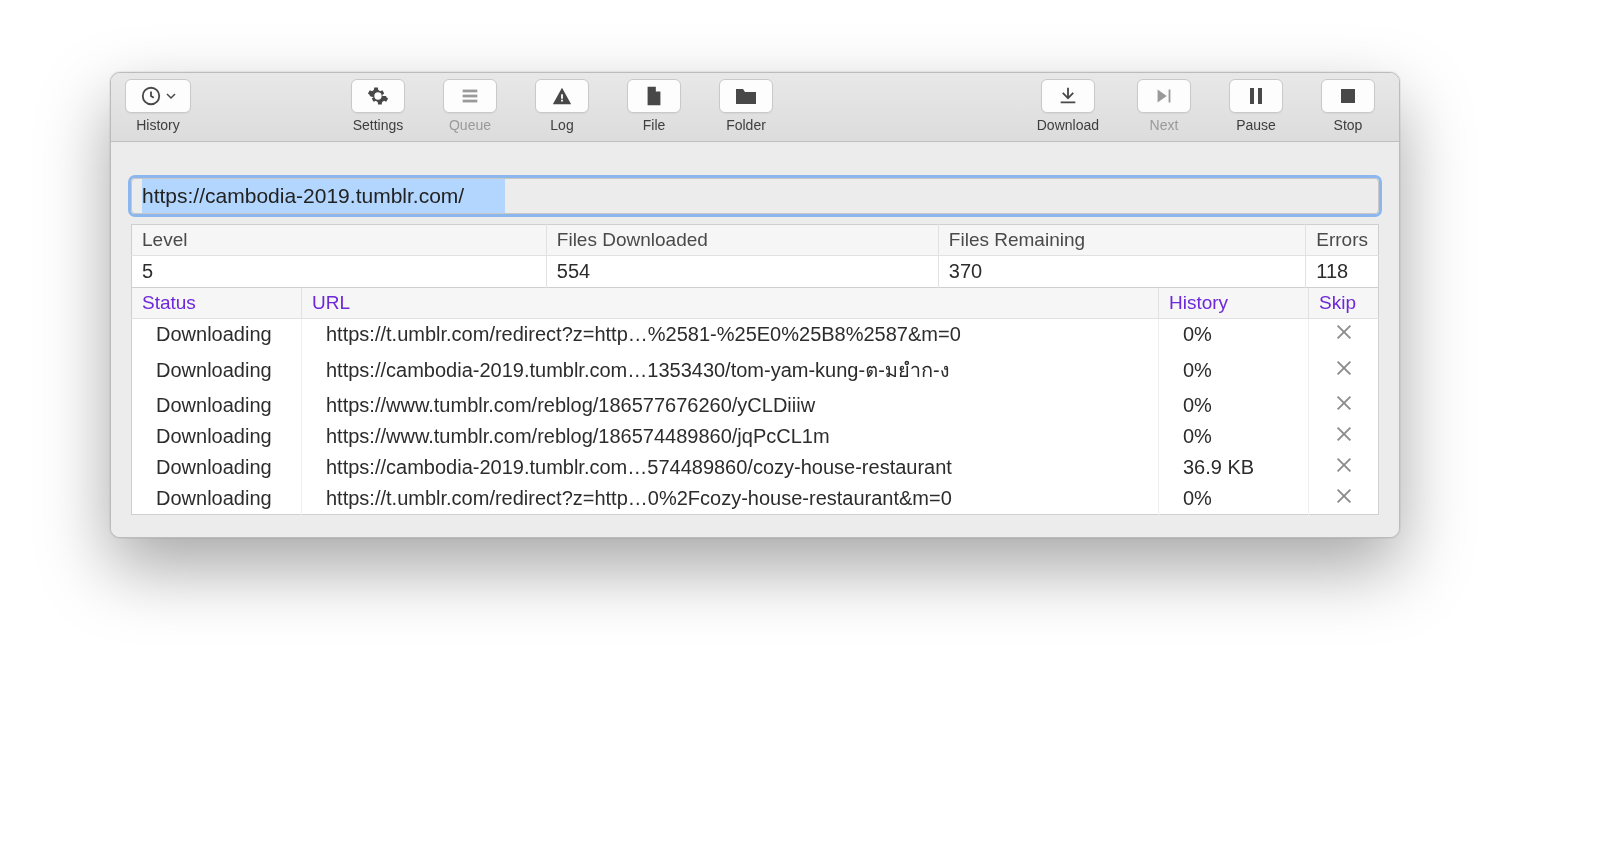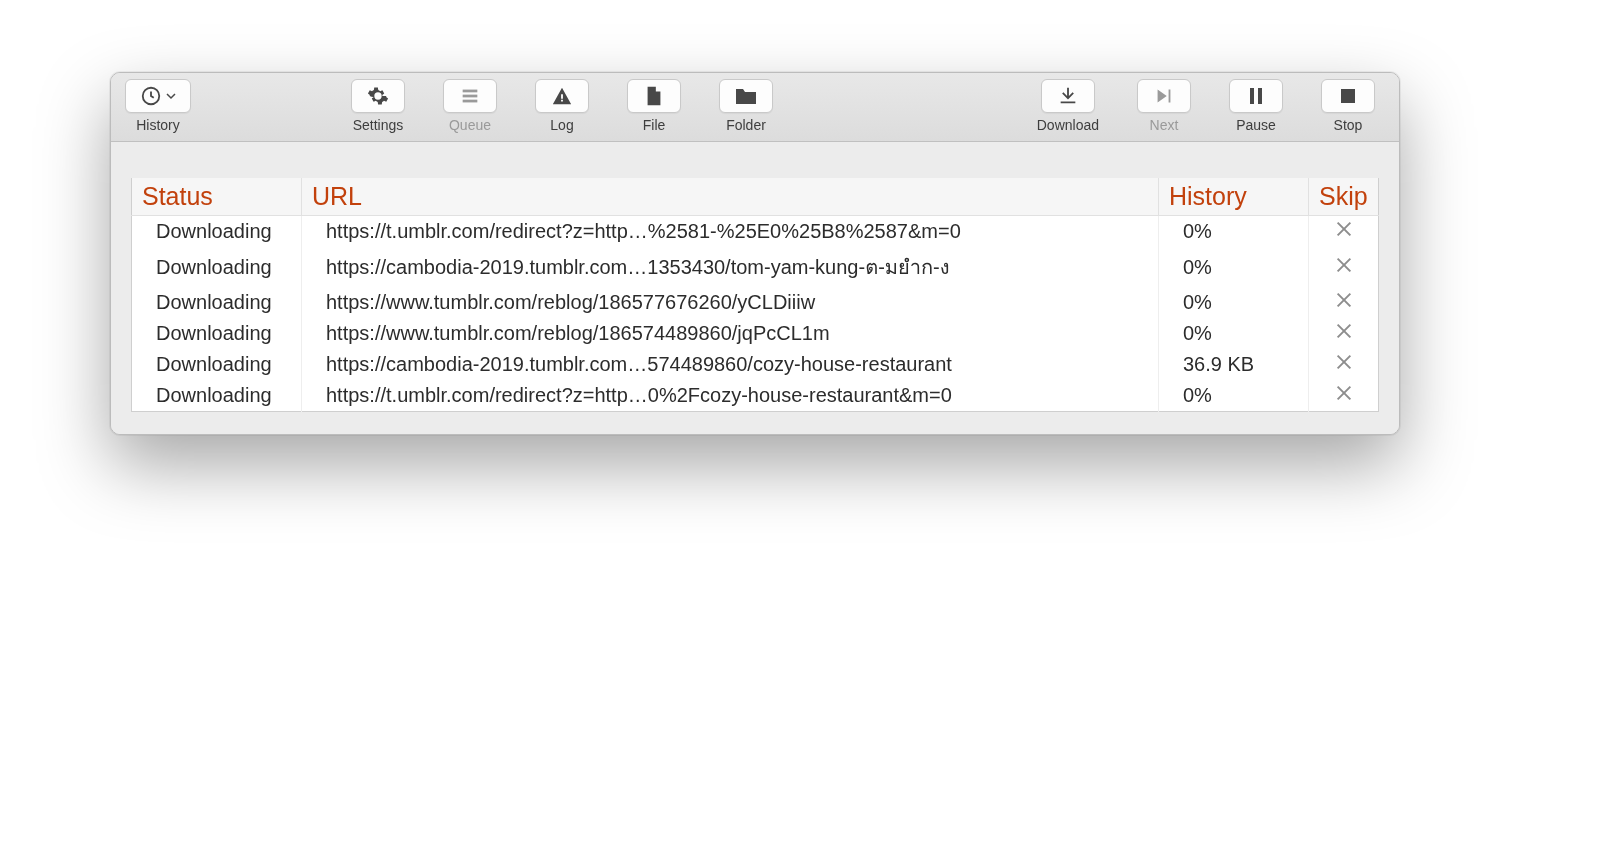--- a/index.html
+++ b/index.html
@@ -100,27 +100,27 @@
     background:#f6f6f6;
     color:#4a4a4a;
     border-bottom:1px solid #e1e1e1;
     font-size:19px;
   }
   .stats-table td { background:#fff; }
   .stats-table th:last-child, .stats-table td:last-child { border-right:none; }
   .dl-table { margin-top:0; border-top:none; }
   .dl-table th {
     background:#f6f6f6;
-    color:#c2410c;
+    color:#6d28d9;
     text-align:left;
     padding:4px 10px;
     font-weight:normal;
     border-right:1px solid #e1e1e1;
     border-bottom:1px solid #e1e1e1;
-    font-size:25px;
+    font-size:19px;
   }
   .dl-table th:last-child{border-right:none;}
   .dl-table td {
     padding:4px 24px;
     border-right:1px solid #eee;
     white-space:nowrap;
     overflow:hidden;
   }
   .dl-table td:last-child{border-right:none; text-align:center;}
   .col-status{width:170px;}
@@ -238,21 +238,38 @@
       <div class="tb-button">
         <svg width="20" height="20" viewBox="0 0 20 20" fill="currentColor">
             <rect x="3" y="3" width="14" height="14"></rect>
           </svg>
       </div>
       <div class="tb-label">Stop</div>
     </div>
   </div>
 
   <div class="content">
-
+    <input class="url-input" type="text" value="https://cambodia-2019.tumblr.com/" style="background: linear-gradient(rgb(179, 214, 255), rgb(179, 214, 255)) 10px 0px / 363px 100% no-repeat;">
+
+    <table class="stats-table">
+      <tbody>
+          <tr>
+        <th style="width:34%">Level</th>
+        <th style="width:32%">Files Downloaded</th>
+        <th style="width:30%">Files Remaining</th>
+        <th>Errors</th>
+      </tr>
+      <tr>
+        <td>5</td>
+        <td>554</td>
+        <td>370</td>
+        <td>118</td>
+      </tr>
+    </tbody>
+      </table>
 
     <table class="dl-table">
       <colgroup>
         <col class="col-status">
           <col>
           <col class="col-progress">
           <col class="col-skip">
       </colgroup>
       <tbody>
           <tr>

